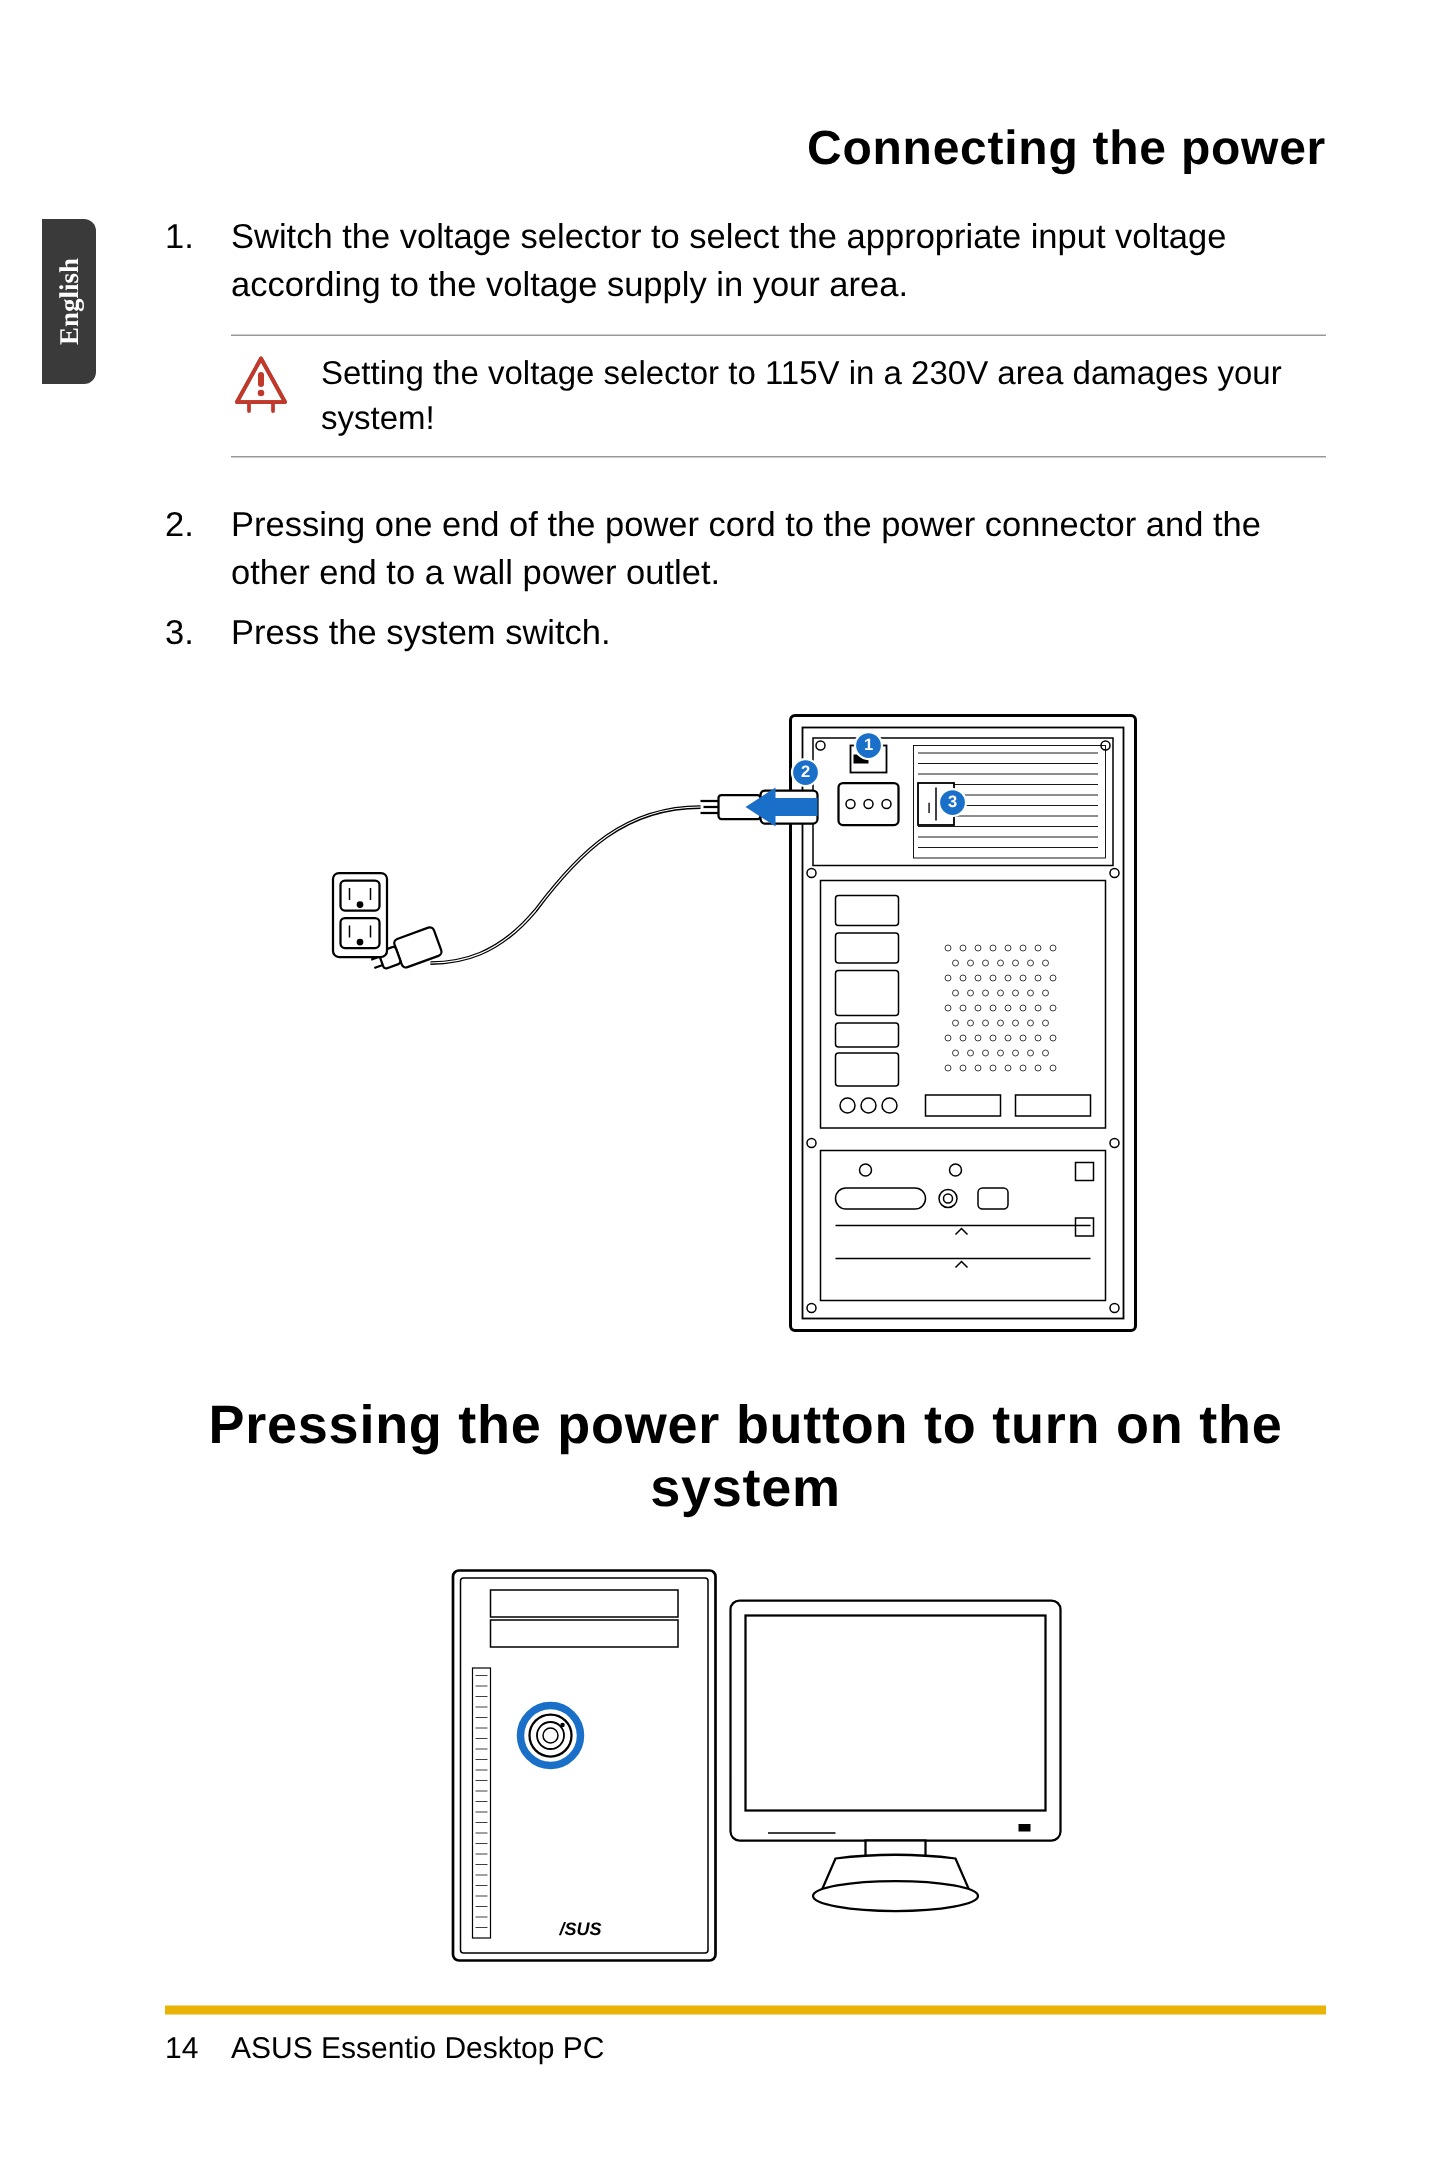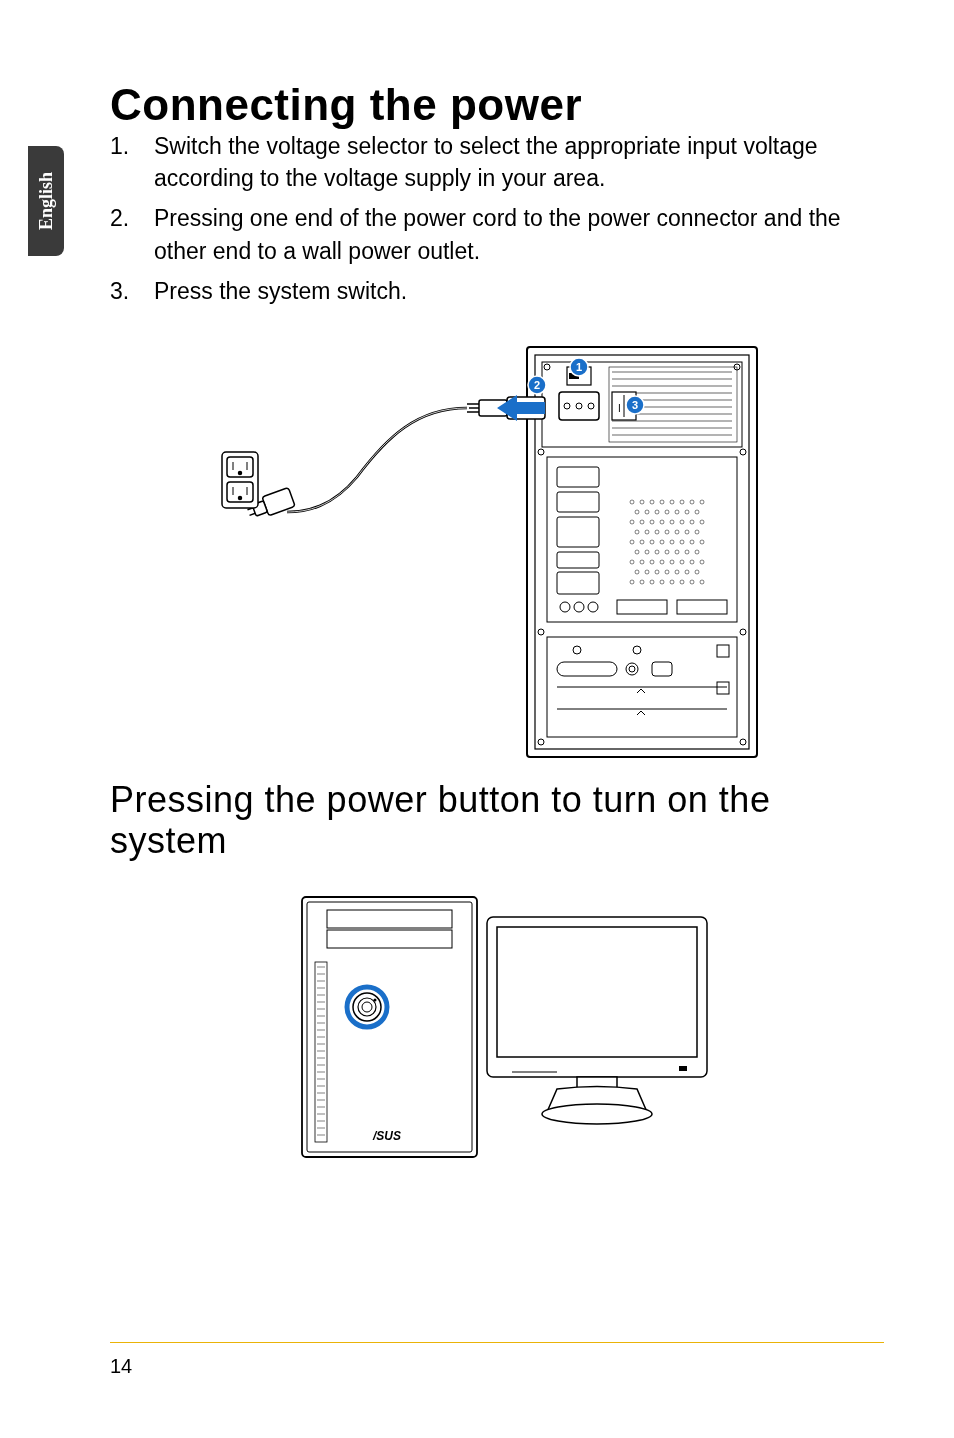--- a/index.html
+++ b/index.html
@@ -36,31 +36,34 @@
       transform: rotate(180deg);
       font-family: Georgia, serif;
     }
     .content {
       position: absolute;
       left: 110px;
       top: 80px;
       right: 70px;
     }
     h1 {
-      font-size: 44px;
+      font-size: 32px;
       font-weight: 900;
+      margin-bottom: 24px;
       letter-spacing: 0.5px;
+      text-align: right;
     }
     h2 {
       font-size: 36px;
-      font-weight: 400;
-      margin-top: 12px;
+      font-weight: 700;
+      margin-top: 32px;
       margin-bottom: 24px;
       letter-spacing: 0.5px;
       line-height: 1.15;
+      text-align: center;
     }
     .numbered-list {
       list-style: none;
       padding-left: 0;
     }
     .numbered-list li {
       display: flex;
       margin-bottom: 8px;
       font-size: 23px;
       line-height: 1.4;
@@ -94,21 +97,21 @@
     .diagram-section {
       margin: 30px 0 10px 0;
       display: flex;
       justify-content: center;
     }
     .footer {
       position: absolute;
       bottom: 60px;
       left: 110px;
       right: 70px;
-      border-top: 1px solid #eab308;
+      border-top: 6px solid #eab308;
       padding-top: 12px;
       font-size: 20px;
       display: flex;
       gap: 18px;
     }
     .footer .pagenum {
       min-width: 26px;
     }
     .callout-circle {
       fill: #1a6fc9;
@@ -134,20 +137,29 @@
 
   <h1>Connecting the power</h1>
 
   <ol class="numbered-list">
     <li>
       <span class="num">1.</span>
       <span class="text">Switch the voltage selector to select the appropriate input voltage according to the voltage supply in your area.</span>
     </li>
   </ol>
 
+  <div class="warning-box">
+    <svg class="warning-icon" viewBox="0 0 40 40">
+      <path d="M20 3 L36 32 L4 32 Z" fill="none" stroke="#c0392b" stroke-width="2.5" stroke-linejoin="round"></path>
+      <path d="M20 3 L36 32 L4 32 Z M 12 32 L 12 38 M 28 32 L 28 38" fill="none" stroke="#c0392b" stroke-width="2.5" stroke-linejoin="round" stroke-linecap="round"></path>
+      <rect x="18" y="12" width="4" height="10" rx="2" fill="#c0392b"></rect>
+      <circle cx="20" cy="26" r="2.2" fill="#c0392b"></circle>
+    </svg>
+    <div class="warning-text">Setting the voltage selector to 115V in a 230V area damages your system!</div>
+  </div>
 
   <ol class="numbered-list">
     <li>
       <span class="num">2.</span>
       <span class="text">Pressing one end of the power cord to the power connector and the other end to a wall power outlet.</span>
     </li>
     <li>
       <span class="num">3.</span>
       <span class="text">Press the system switch.</span>
     </li>
@@ -392,13 +404,14 @@
       <circle cx="118" cy="108" r="1.5" fill="#000"></circle>
 
       <circle cx="110" cy="115" r="20" fill="none" stroke="#1a6fc9" stroke-width="5"></circle>
     </svg>
   </div>
 
 </div>
 
 <div class="footer">
   <span class="pagenum">14</span>
+  <span>ASUS Essentio Desktop PC</span>
 </div>
 
 </body></html>

